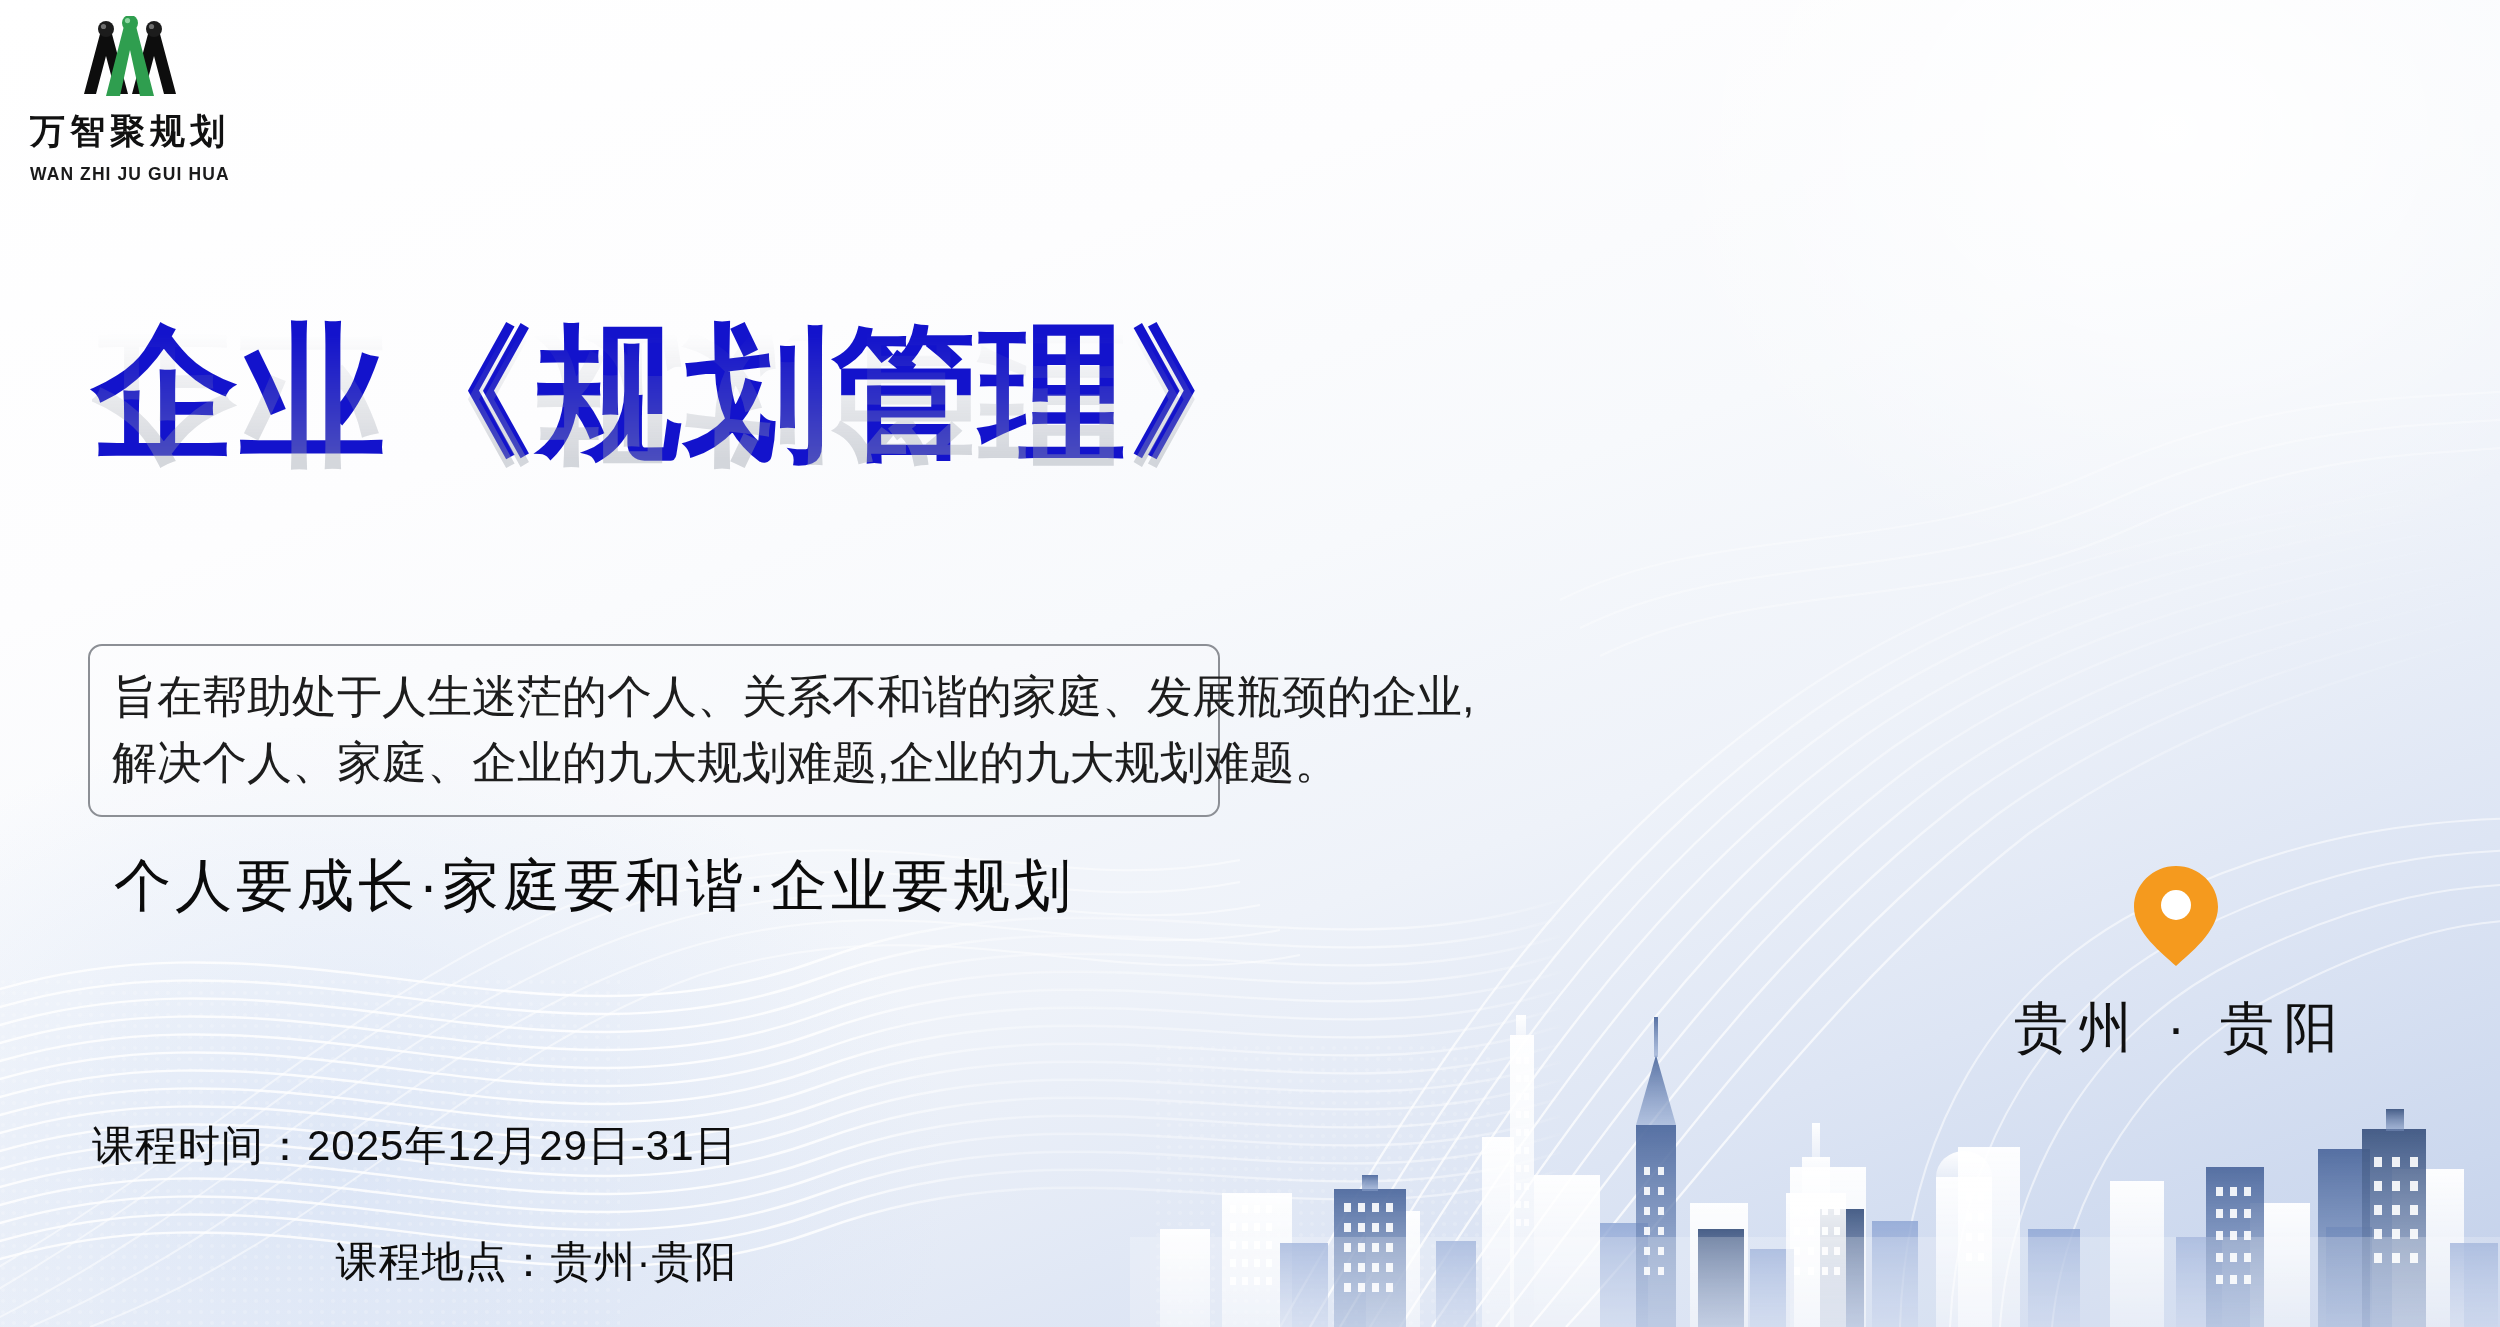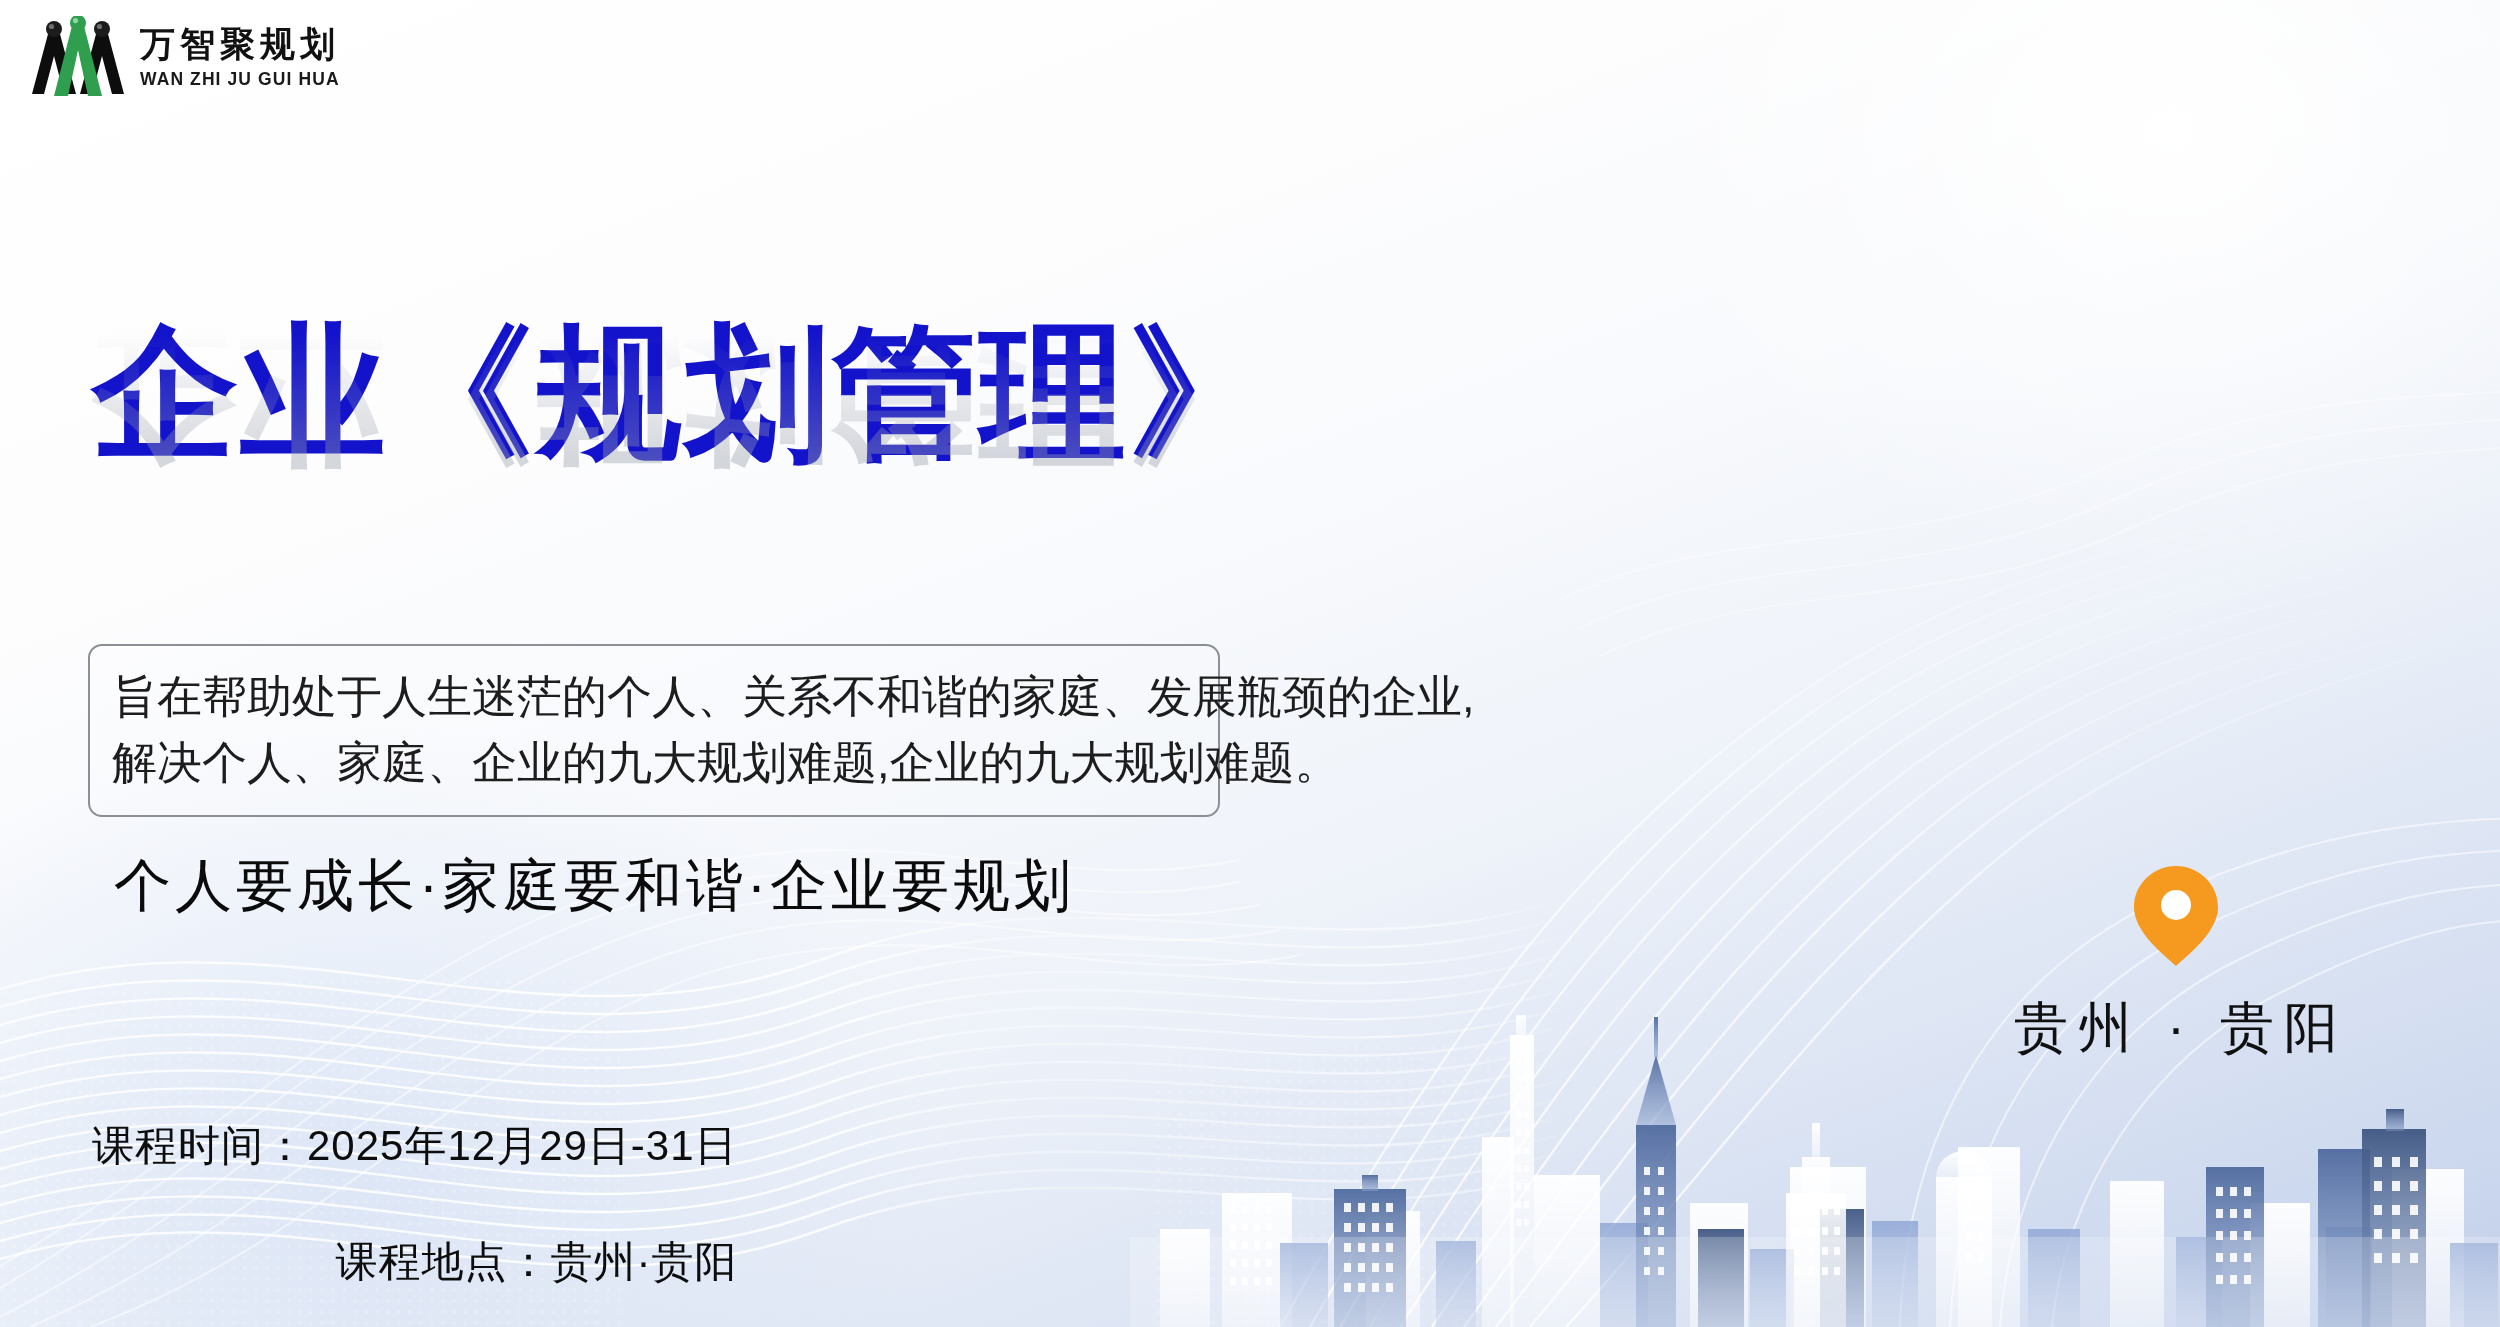--- a/index.html
+++ b/index.html
@@ -48,40 +48,41 @@
   }
 
   
   .logo {
     position: absolute;
     left: 30px;
     top: 16px;
     display: flex;
     align-items: center;
     gap: 14px;
+    flex-direction: column;
   }
   .logo-mark { width: 96px; height: 82px; display: block; }
   .logo-text { display: flex; flex-direction: column; justify-content: center; }
   .logo-cn {
     font-family: "Liberation Serif", "DejaVu Serif", serif;
     font-size: 35px;
     font-weight: 700;
     letter-spacing: 5px;
     color: #111111;
     line-height: 1.12;
     white-space: nowrap;
   }
   .logo-en {
     font-family: "Liberation Sans", sans-serif;
     font-size: 17.5px;
     font-weight: 700;
     letter-spacing: 1.1px;
     color: #1a1a1a;
     line-height: 1.15;
-    margin-top: 4px;
+    margin-top: 13px;
     white-space: nowrap;
   }
 
   
   .title-wrap {
     position: absolute;
     left: 92px;
     top: 320px;
     width: 1500px;
   }

